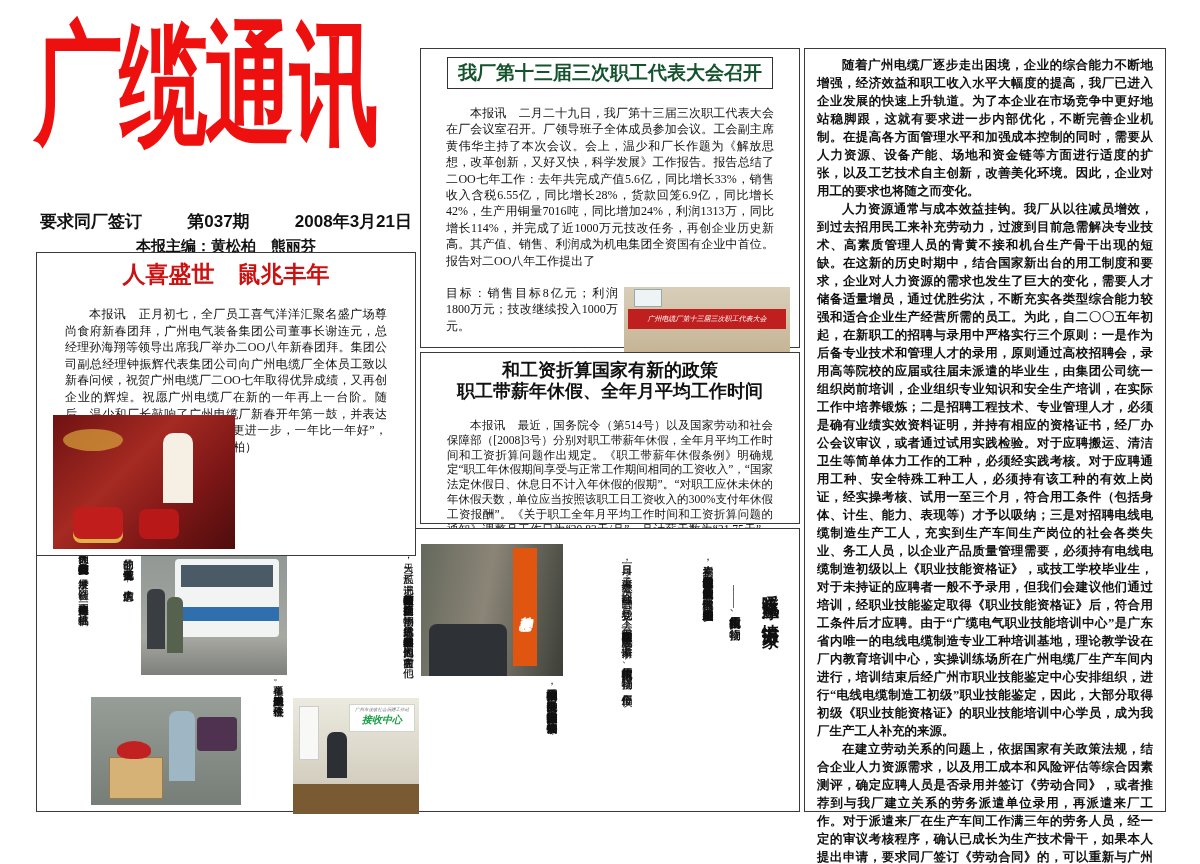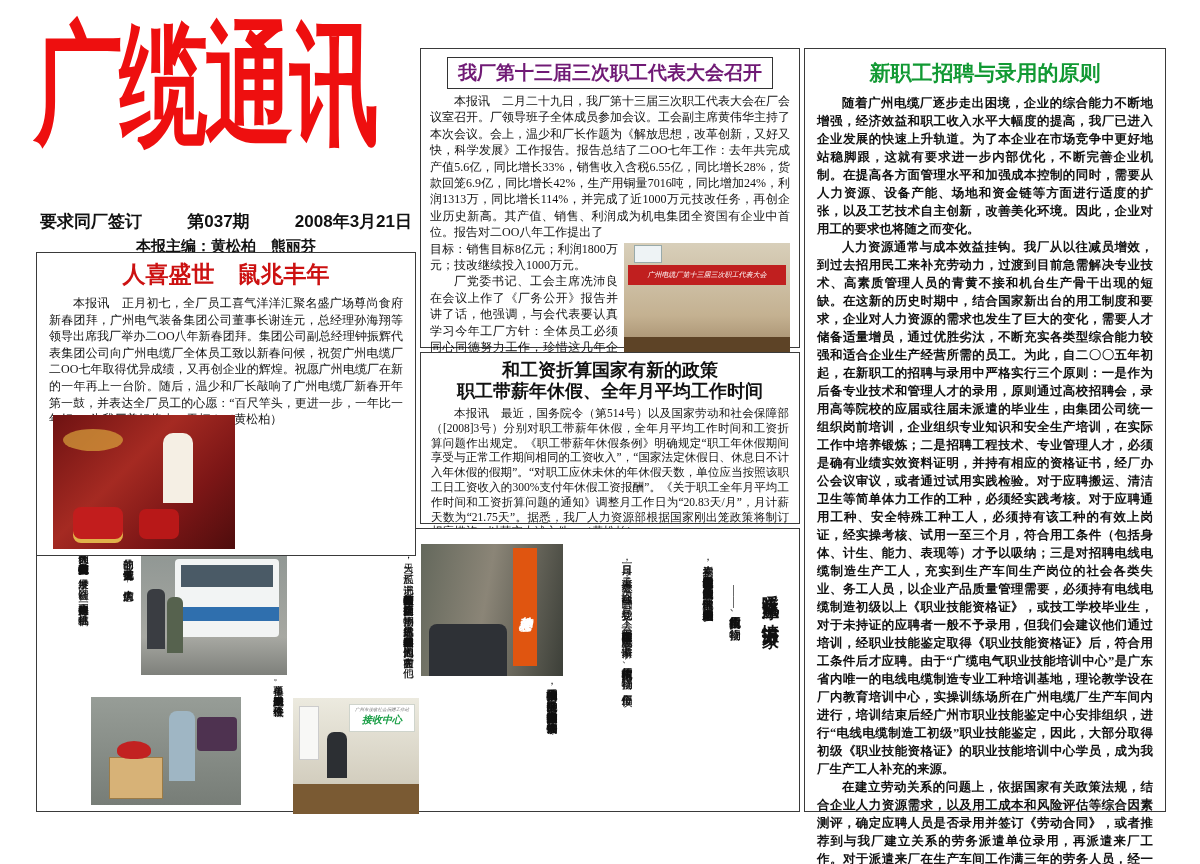--- a/index.html
+++ b/index.html
@@ -10,27 +10,27 @@
   .box{position:absolute;border:1px solid #3a3a3a;background:#fff;box-sizing:border-box;}
   
   .mast{left:34px;top:10px;font-size:112px;font-weight:bold;color:#ee0f0f;line-height:1.15;
         letter-spacing:-4px;transform:scale(0.79,1.18);transform-origin:top left;white-space:nowrap;}
   .info-row{left:40px;top:210px;width:372px;display:flex;justify-content:space-between;
             font-weight:bold;font-size:17px;}
   .editors{left:40px;top:237px;width:372px;text-align:center;font-weight:bold;font-size:15px;}
   
   .spring-box{left:36px;top:252px;width:380px;height:304px;z-index:3;}
   .spring-title{margin-top:6px;text-align:center;font-size:23px;font-weight:bold;color:#cc1111;}
-  .body-p{margin:0;text-align:justify;text-indent:2em;}
+  .body-p{margin:16px;text-align:justify;text-indent:2em;}
   .no-indent{text-indent:0;}
   .spring-body{margin:5px 12px 0;font-size:12px;line-height:16.6px;}
   
   .congress-box{left:420px;top:48px;width:380px;height:300px;}
   .congress-title{margin:8px 26px 4px;border:1px solid #333;text-align:center;font-size:19px;
-                  font-weight:bold;color:#701a75;padding:2px 0;}
+                  font-weight:bold;color:#14532d;padding:2px 0;}
   .congress-body{margin:2px 9px 0;font-size:12px;line-height:16.4px;}
   .photo-congress{float:right;width:166px;height:132px;margin:2px 0 2px 6px;}
   
   .policy-box{left:420px;top:352px;width:380px;height:172px;}
   .policy-title{margin-top:7px;text-align:center;font-size:18px;line-height:21px;font-weight:bold;}
   .policy-body{margin:4px 10px 0;font-size:11.5px;line-height:14.8px;}
   
   .recruit-box{left:804px;top:48px;width:362px;height:764px;}
   .recruit-title{margin-top:10px;text-align:center;font-size:21px;font-weight:bold;color:#119933;}
   .recruit-body{margin:7px 12px 0;font-size:12.5px;line-height:18px;}
@@ -136,21 +136,20 @@
   <div class="policy-title sans">
     <div>和工资折算国家有新的政策</div>
     <div>职工带薪年休假、全年月平均工作时间</div>
   </div>
   <div class="policy-body">
     <p class="body-p">本报讯　最近，国务院令（第514号）以及国家劳动和社会保障部（[2008]3号）分别对职工带薪年休假，全年月平均工作时间和工资折算问题作出规定。《职工带薪年休假条例》明确规定“职工年休假期间享受与正常工作期间相同的工资收入”，“国家法定休假日、休息日不计入年休假的假期”。“对职工应休未休的年休假天数，单位应当按照该职工日工资收入的300%支付年休假工资报酬”。《关于职工全年月平均工作时间和工资折算问题的通知》调整月工作日为“20.83天/月”，月计薪天数为“21.75天”。据悉，我厂人力资源部根据国家刚出笼政策将制订相应措施，以落实上述文件。（黄松柏）</p>
   </div>
 </div>
 
 <div class="box recruit-box">
-  <div class="recruit-title sans">新职工招聘与录用的原则</div>
   <div class="recruit-body">
     <p class="body-p">随着广州电缆厂逐步走出困境，企业的综合能力不断地增强，经济效益和职工收入水平大幅度的提高，我厂已进入企业发展的快速上升轨道。为了本企业在市场竞争中更好地站稳脚跟，这就有要求进一步内部优化，不断完善企业机制。在提高各方面管理水平和加强成本控制的同时，需要从人力资源、设备产能、场地和资金链等方面进行适度的扩张，以及工艺技术自主创新，改善美化环境。因此，企业对用工的要求也将随之而变化。</p>
     <p class="body-p">人力资源通常与成本效益挂钩。我厂从以往减员增效，到过去招用民工来补充劳动力，过渡到目前急需解决专业技术、高素质管理人员的青黄不接和机台生产骨干出现的短缺。在这新的历史时期中，结合国家新出台的用工制度和要求，企业对人力资源的需求也发生了巨大的变化，需要人才储备适量增员，通过优胜劣汰，不断充实各类型综合能力较强和适合企业生产经营所需的员工。为此，自二〇〇五年初起，在新职工的招聘与录用中严格实行三个原则：一是作为后备专业技术和管理人才的录用，原则通过高校招聘会，录用高等院校的应届或往届未派遣的毕业生，由集团公司统一组织岗前培训，企业组织专业知识和安全生产培训，在实际工作中培养锻炼；二是招聘工程技术、专业管理人才，必须是确有业绩实效资料证明，并持有相应的资格证书，经厂办公会议审议，或者通过试用实践检验。对于应聘搬运、清洁卫生等简单体力工作的工种，必须经实践考核。对于应聘通用工种、安全特殊工种工人，必须持有该工种的有效上岗证，经实操考核、试用一至三个月，符合用工条件（包括身体、计生、能力、表现等）才予以吸纳；三是对招聘电线电缆制造生产工人，充实到生产车间生产岗位的社会各类失业、务工人员，以企业产品质量管理需要，必须持有电线电缆制造初级以上《职业技能资格证》，或技工学校毕业生，对于未持证的应聘者一般不予录用，但我们会建议他们通过培训，经职业技能鉴定取得《职业技能资格证》后，符合用工条件后才应聘。由于“广缆电气职业技能培训中心”是广东省内唯一的电线电缆制造专业工种培训基地，理论教学设在厂内教育培训中心，实操训练场所在广州电缆厂生产车间内进行，培训结束后经广州市职业技能鉴定中心安排组织，进行“电线电缆制造工初级”职业技能鉴定，因此，大部分取得初级《职业技能资格证》的职业技能培训中心学员，成为我厂生产工人补充的来源。</p>
     <p class="body-p">在建立劳动关系的问题上，依据国家有关政策法规，结合企业人力资源需求，以及用工成本和风险评估等综合因素测评，确定应聘人员是否录用并签订《劳动合同》，或者推荐到与我厂建立关系的劳务派遣单位录用，再派遣来厂工作。对于派遣来厂在生产车间工作满三年的劳务人员，经一定的审议考核程序，确认已成长为生产技术骨干，如果本人提出申请，要求同厂签订《劳动合同》的，可以重新与广州电缆厂建立劳动关系。（陈岳）</p>
   </div>
 </div>
 
 <div class="box band-box">
   <div class="band-title">暖流化坚冰　情温千万家</div>
   <div class="band-subtitle">——广州电缆厂抗雪救灾捐款、捐物行动</div>

